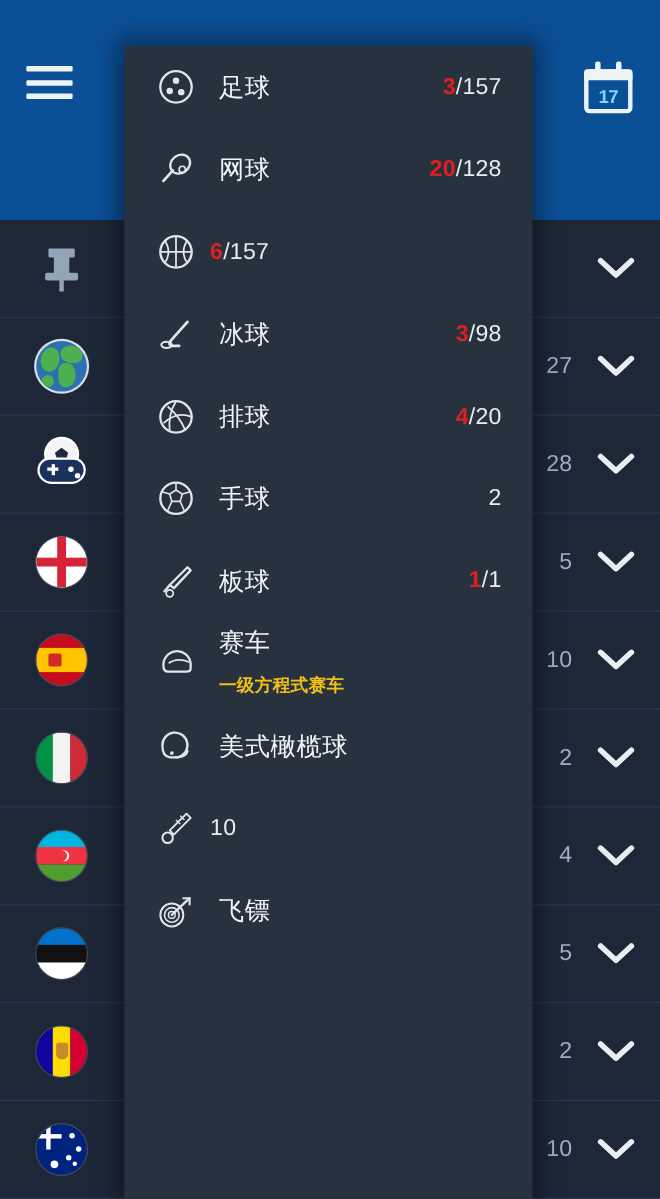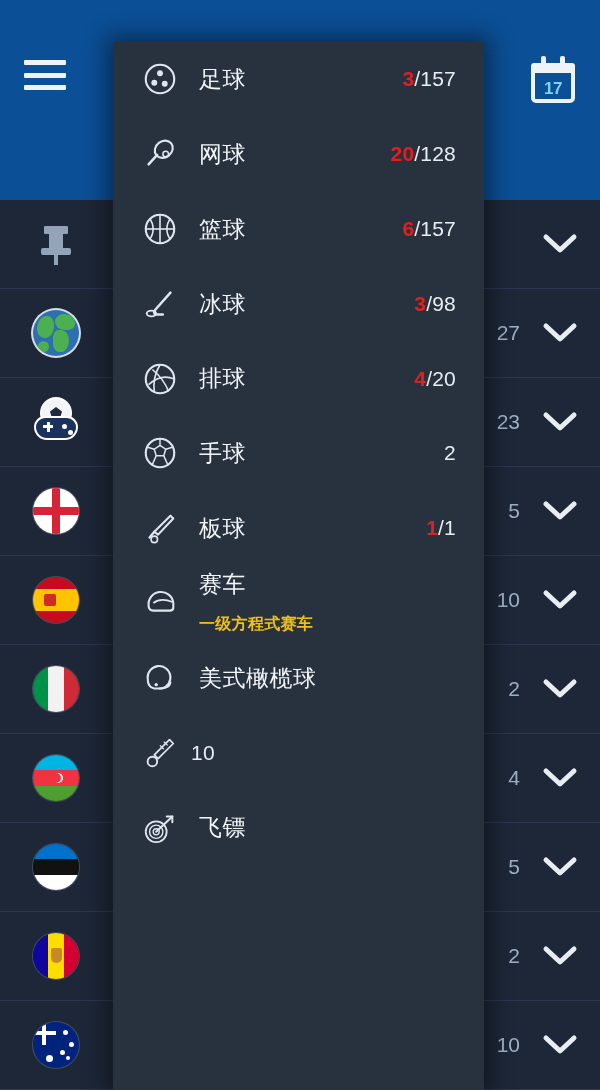--- a/index.html
+++ b/index.html
@@ -294,21 +294,21 @@
       <div class="bg-row-flag">
         <div class="esport">
             <div class="ball"></div>
             <div class="pad">
               <div class="btn1"></div>
               <div class="btn2"></div>
             </div>
           </div>
       </div>
       <div class="bg-row-mid"></div>
-      <div class="bg-row-count">23</div>
+      <div class="bg-row-count">28</div>
       <div class="chev">
         <svg width="40" height="24" viewBox="0 0 40 24">
             <path d="M6 5 L20 18 L34 5" stroke="#e8edf2" stroke-width="5" fill="none" stroke-linecap="round" stroke-linejoin="round"></path>
           </svg>
       </div>
     </div>
 
     <div class="bg-row">
       <div class="bg-row-flag">
         <div class="flag f-eng"></div>
@@ -464,23 +464,20 @@
     <div class="d-item">
       <div class="d-icon">
         <svg width="38" height="38" viewBox="0 0 40 40">
           <circle cx="20" cy="20" r="15" fill="none" stroke="#dfe6ee" stroke-width="2.2"></circle>
           <line x1="20" y1="5" x2="20" y2="35" stroke="#dfe6ee" stroke-width="1.7"></line>
           <line x1="5" y1="20" x2="35" y2="20" stroke="#dfe6ee" stroke-width="1.7"></line>
           <path d="M9 9 A18 18 0 0 1 9 31" fill="none" stroke="#dfe6ee" stroke-width="1.7"></path>
           <path d="M31 9 A18 18 0 0 0 31 31" fill="none" stroke="#dfe6ee" stroke-width="1.7"></path>
         </svg>
       </div>
-      <div class="d-label-wrap">
-        <div class="d-label">篮球</div>
-      </div>
       <div class="d-count">
         <span class="live">6</span><span class="tot">/</span><span class="tot">157</span>
       </div>
     </div>
 
     <div class="d-item">
       <div class="d-icon">
         <svg width="38" height="38" viewBox="0 0 40 40">
           <path d="M31 8 L15 26 Q12 30 16 31 L23 31" fill="none" stroke="#dfe6ee" stroke-width="2.6" stroke-linecap="round" stroke-linejoin="round"></path>
           <ellipse cx="11" cy="30" rx="5" ry="3" fill="none" stroke="#dfe6ee" stroke-width="2"></ellipse>

